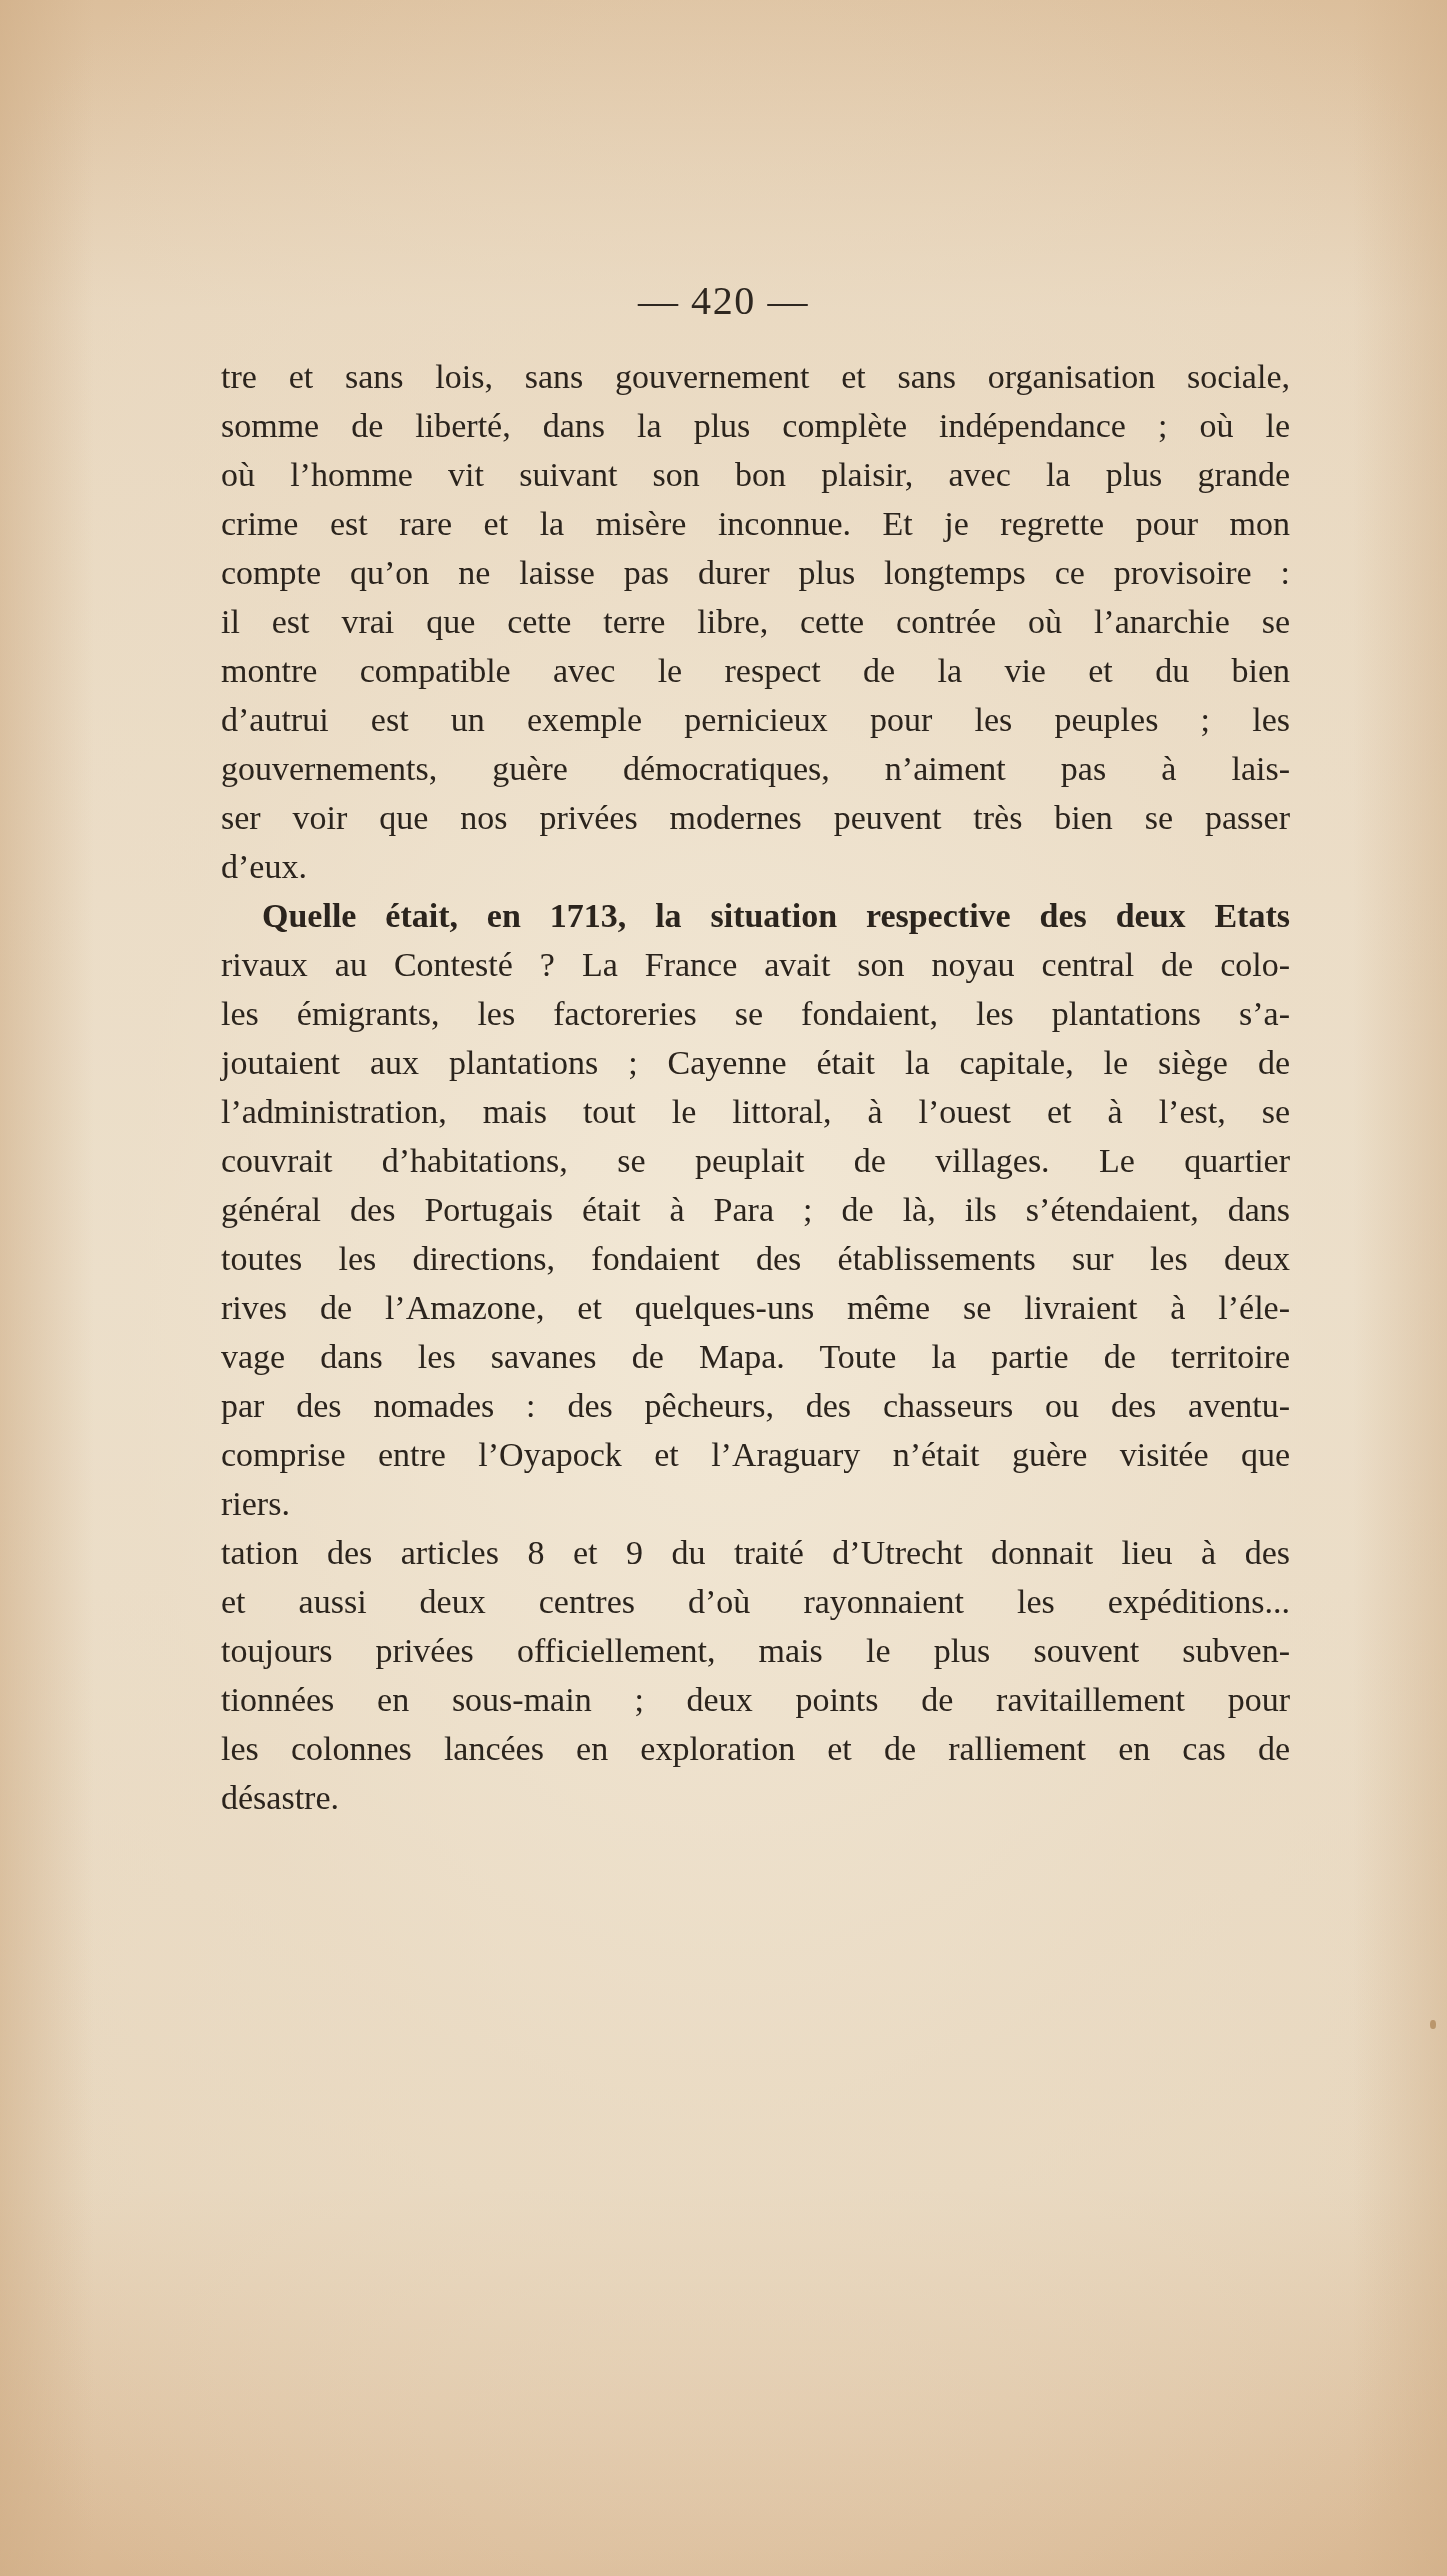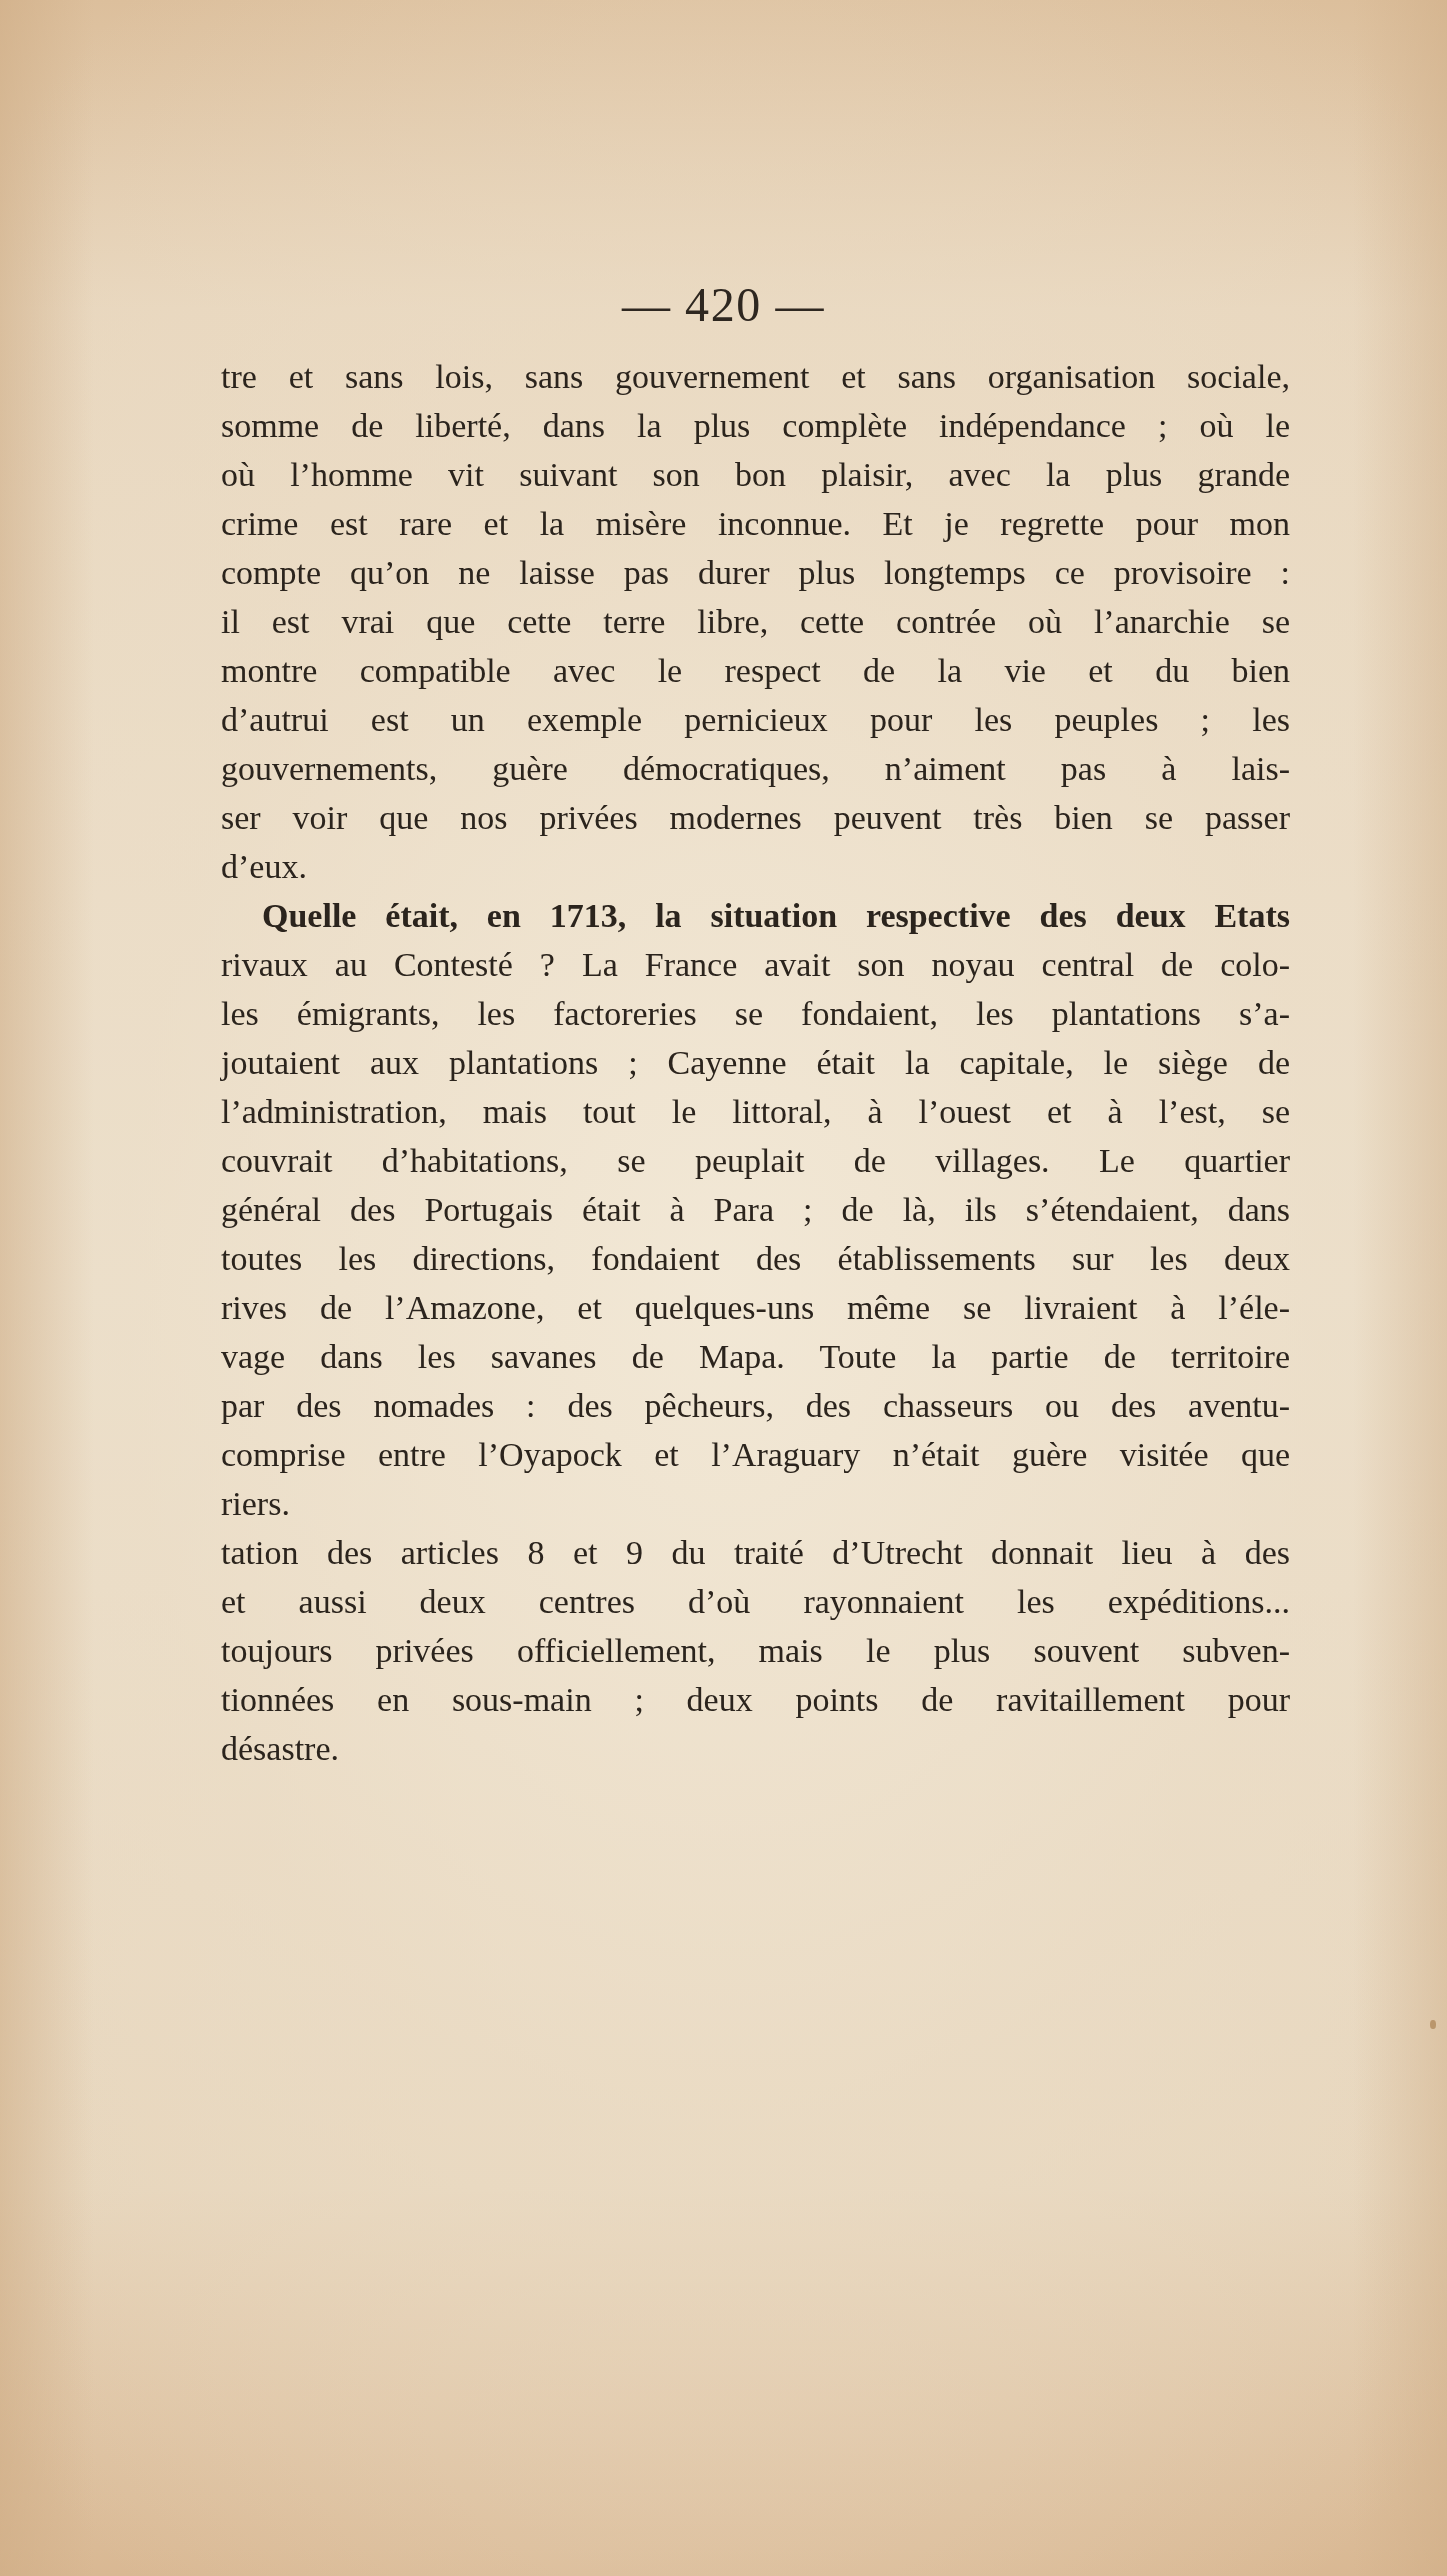--- a/index.html
+++ b/index.html
@@ -20,21 +20,21 @@
   }
   .edge-right {
     position: absolute; right: 0; top: 0; width: 94px; height: 100%;
     background: linear-gradient(270deg, rgba(205,170,130,0.45), rgba(205,170,130,0));
   }
   .page-number {
     position: absolute;
     top: 277px;
     left: 0; width: 100%;
     text-align: center;
-    font-size: 48px;
+    font-size: 40px;
     letter-spacing: 1.6px;
     color: #2e2720;
   }
   .text-block {
     position: absolute;
     left: 221px;
     top: 352px;
     width: 1069px;
   }
   .line {
@@ -89,18 +89,19 @@
       <span class="line">vage dans les savanes de Mapa. Toute la partie de territoire</span>
       <span class="line">par des nomades : des pêcheurs, des chasseurs ou des aventu-</span>
       <span class="line">comprise entre l’Oyapock et l’Araguary n’était guère visitée que</span>
       <span class="line last">riers.</span>
     </div>
     <div>
       <span class="line">tation des articles 8 et 9 du traité d’Utrecht donnait lieu à des</span>
       <span class="line">et aussi deux centres d’où rayonnaient les expéditions...</span>
       <span class="line">toujours privées officiellement, mais le plus souvent subven-</span>
       <span class="line">tionnées en sous-main ; deux points de ravitaillement pour</span>
+      <span class="line">les colonnes lancées en exploration et de ralliement en cas de</span>
       <span class="line last">désastre.</span>
     </div>
   </div>
 
 <div class="speck" style="left:1430px; top:2020px;"></div>
 
 
 </body></html>

